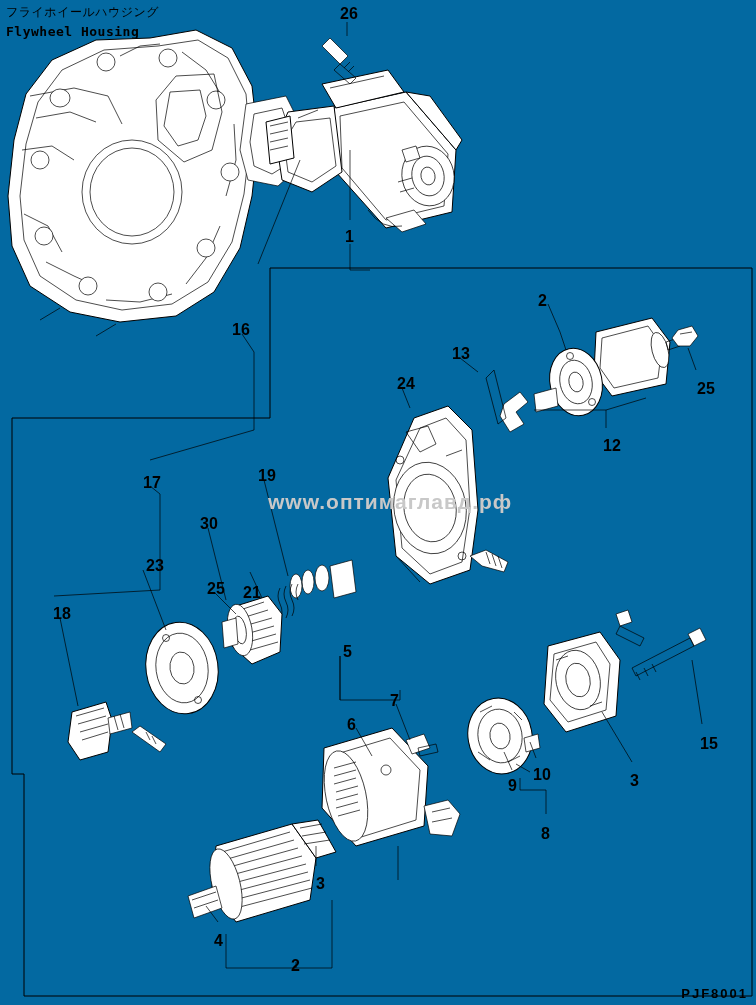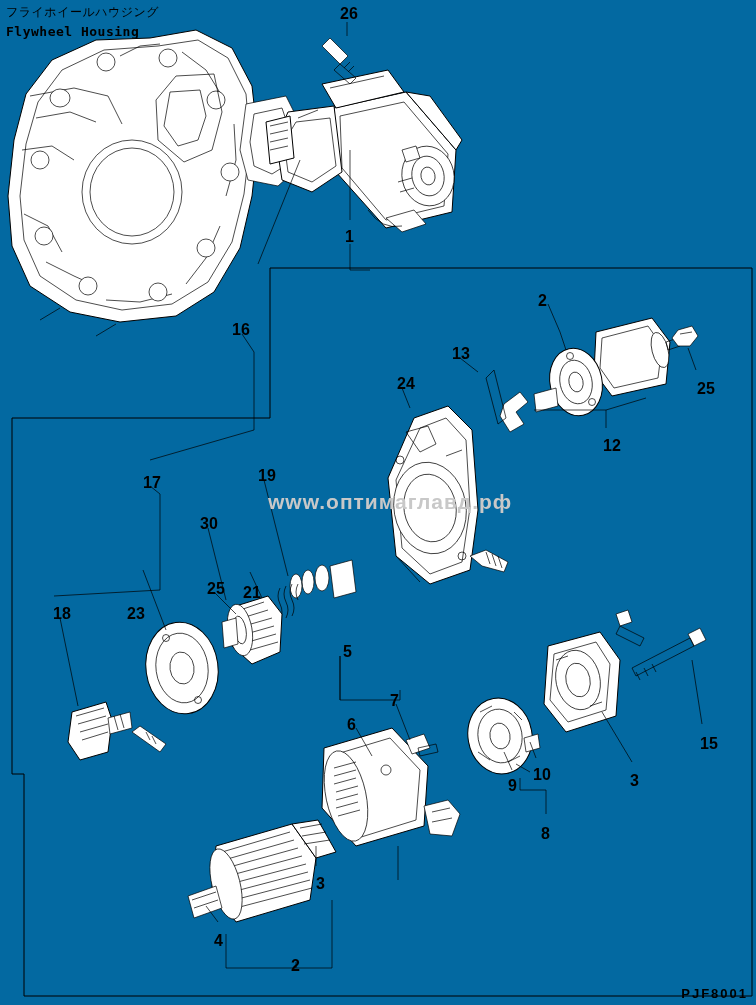--- a/index.html
+++ b/index.html
@@ -365,21 +365,21 @@
   <div class="callout" style="left:345px; top:228px;">1</div>
   <div class="callout" style="left:232px; top:321px;">16</div>
   <div class="callout" style="left:538px; top:292px;">2</div>
   <div class="callout" style="left:452px; top:345px;">13</div>
   <div class="callout" style="left:697px; top:380px;">25</div>
   <div class="callout" style="left:397px; top:375px;">24</div>
   <div class="callout" style="left:603px; top:437px;">12</div>
   <div class="callout" style="left:143px; top:474px;">17</div>
   <div class="callout" style="left:258px; top:467px;">19</div>
   <div class="callout" style="left:200px; top:515px;">30</div>
-  <div class="callout" style="left:127px; top:557px;margin-top:48px;">23</div>
+  <div class="callout" style="left:146px; top:557px;">23</div>
   <div class="callout" style="left:243px; top:584px;">21</div>
   <div class="callout" style="left:207px; top:580px;">25</div>
   <div class="callout" style="left:53px;  top:605px;">18</div>
   <div class="callout" style="left:343px; top:643px;">5</div>
   <div class="callout" style="left:390px; top:692px;">7</div>
   <div class="callout" style="left:347px; top:716px;">6</div>
   <div class="callout" style="left:700px; top:735px;">15</div>
   <div class="callout" style="left:630px; top:772px;">3</div>
   <div class="callout" style="left:508px; top:777px;">9</div>
   <div class="callout" style="left:533px; top:766px;">10</div>

